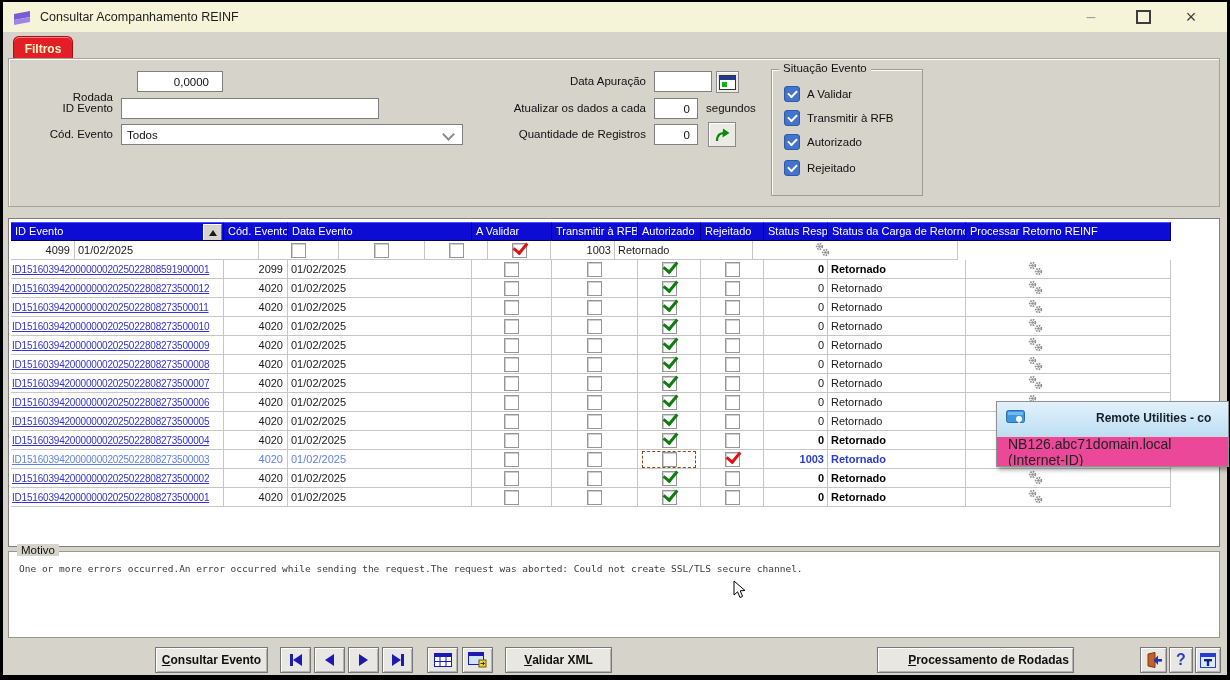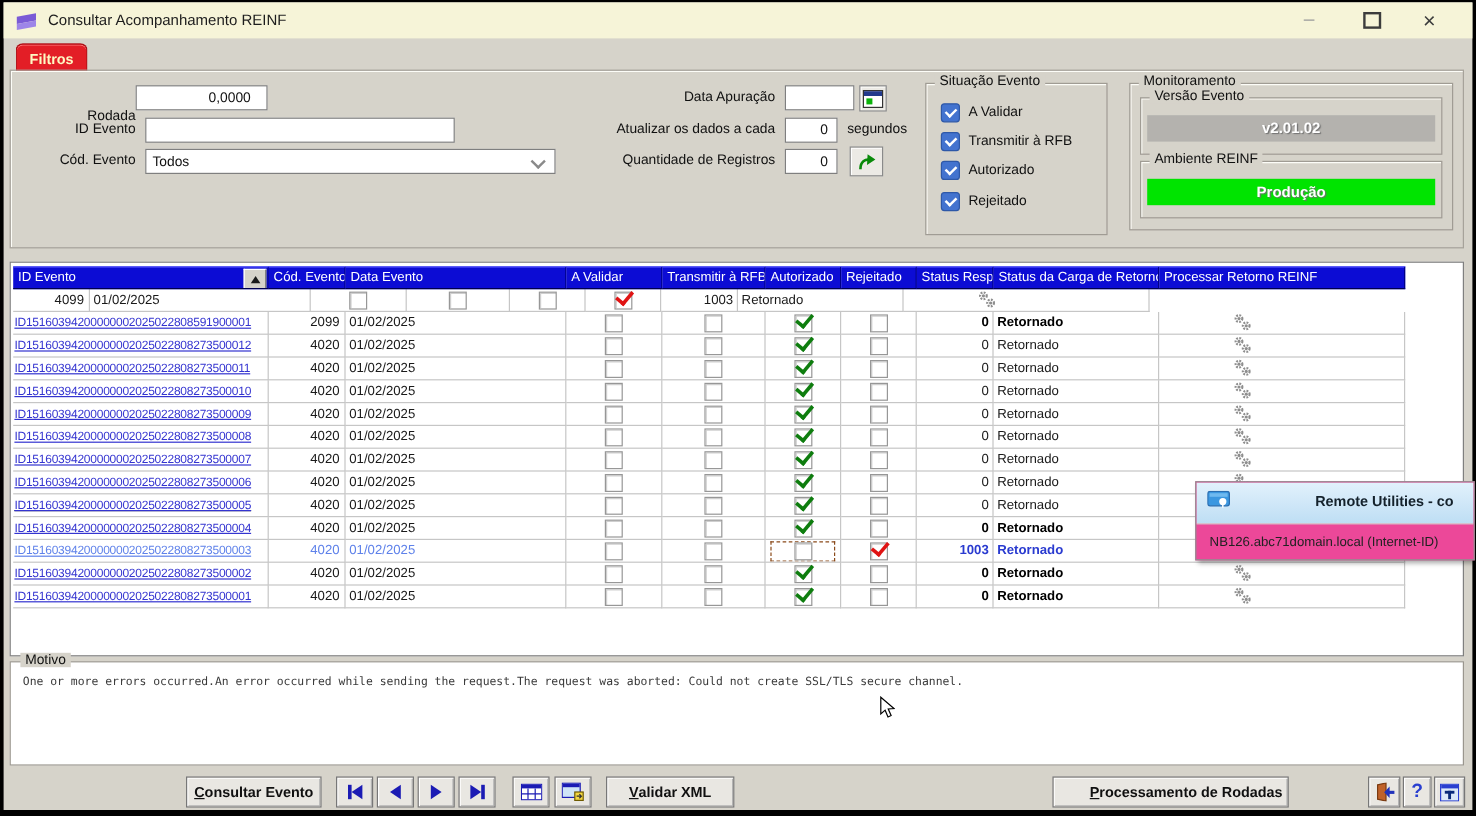--- a/index.html
+++ b/index.html
@@ -99,21 +99,21 @@
   .qmark{color:#2a3fd0;font-size:16px;font-weight:bold;}
 
   
   #popup{position:absolute;left:993px;top:399px;width:231px;height:64px;border:1px solid #909090;
       background:#ec4899;box-shadow:2px 3px 4px rgba(0,0,0,.35);z-index:30;overflow:hidden;}
   #popup-head{position:absolute;left:0;top:0;width:100%;height:34px;
       background:linear-gradient(#e2f1fc,#bedef4);display:flex;align-items:center;}
   #popup-icon{margin-left:9px;}
   #popup-title{position:absolute;left:99px;top:9px;font-size:12px;font-weight:bold;color:#14212b;white-space:nowrap;}
   #popup-body{position:absolute;left:0;top:34px;width:100%;height:30px;border-top:1px solid #d5d5d5;
-      display:flex;align-items:center;font-size:11px;color:#222;padding-left:11px;box-sizing:border-box;}
+      display:flex;align-items:center;font-size:14px;color:#222;padding-left:11px;box-sizing:border-box;}
 </style>
 </head>
 <body>
 
 <div id="win">
 
   <div id="titlebar">
     <span id="app-icon">
       <svg width="18" height="15" viewBox="0 0 18 15">
         <path d="M1 4 L17 1 L17 7 L1 10 Z" fill="#7a5bd6"></path>
@@ -125,21 +125,21 @@
     <span class="wctl" id="btn-max">
         <span class="sq"></span>
       </span>
     <span class="wctl" id="btn-close">×</span>
   </div>
 
   <div id="tab-filtros">Filtros</div>
 
   <div id="filter-panel">
     <span class="flabel" style="left:0;top:16px;width:104px;margin-top:16px;">Rodada</span>
-    <span class="finput rt" style="left:104px;top:12px;width:110px;padding-right:13px;">0,0000</span>
+    <span class="finput rt" style="left:128px;top:12px;width:86px;padding-right:13px;">0,0000</span>
 
     <span class="flabel" style="left:0;top:43px;width:104px;">ID Evento</span>
     <span class="finput" style="left:112px;top:39px;width:258px;"></span>
 
     <span class="flabel" style="left:0;top:69px;width:104px;">Cód. Evento</span>
     <span class="finput" style="left:112px;top:65px;width:342px;padding-left:5px;">
       <span>Todos</span>
       <span class="chev" style="position:absolute;right:9px;top:9px;"></span>
     </span>
 
@@ -177,31 +177,20 @@
             <span class="bluecb"></span>
             <span>Autorizado</span>
           </div>
           <div class="chk-item" style="top: 90px;">
             <span class="bluecb"></span>
             <span>Rejeitado</span>
           </div>
         </div>
     </div>
 
-    <div class="grp" style="left:932px;top:10px;width:270px;height:123px;">
-      <span class="grp-title">Monitoramento</span>
-      <div class="grp" style="left:8px;top:11px;width:252px;height:48px;">
-        <span class="grp-title">Versão Evento</span>
-        <span class="statusbar" style="left:5px;top:14px;width:240px;height:22px;background:#b4b2ae;">v2.01.02</span>
-      </div>
-      <div class="grp" style="left:8px;top:64px;width:252px;height:48px;">
-        <span class="grp-title">Ambiente REINF</span>
-        <span class="statusbar" style="left:5px;top:14px;width:240px;height:22px;background:#00e400;">Produção</span>
-      </div>
-    </div>
   </div>
 
   <div id="grid-box">
     <div id="grid-table">
       <div class="g-hrow" id="grid-header">
           <div class="g-h" style="width: 213px;">ID Evento<span class="sort-btn">
               <span class="sort-tri"></span>
             </span></div>
           <div class="g-h" style="width: 64px;">Cód. Evento</div>
           <div class="g-h" style="width: 184px;">Data Evento</div>

